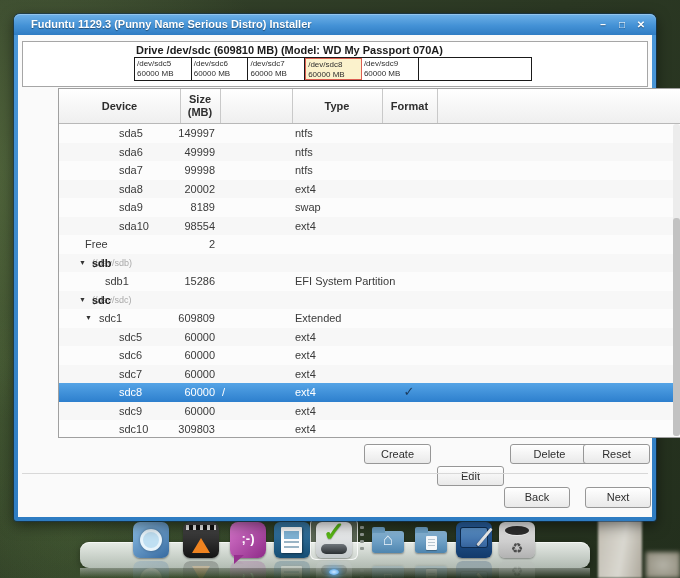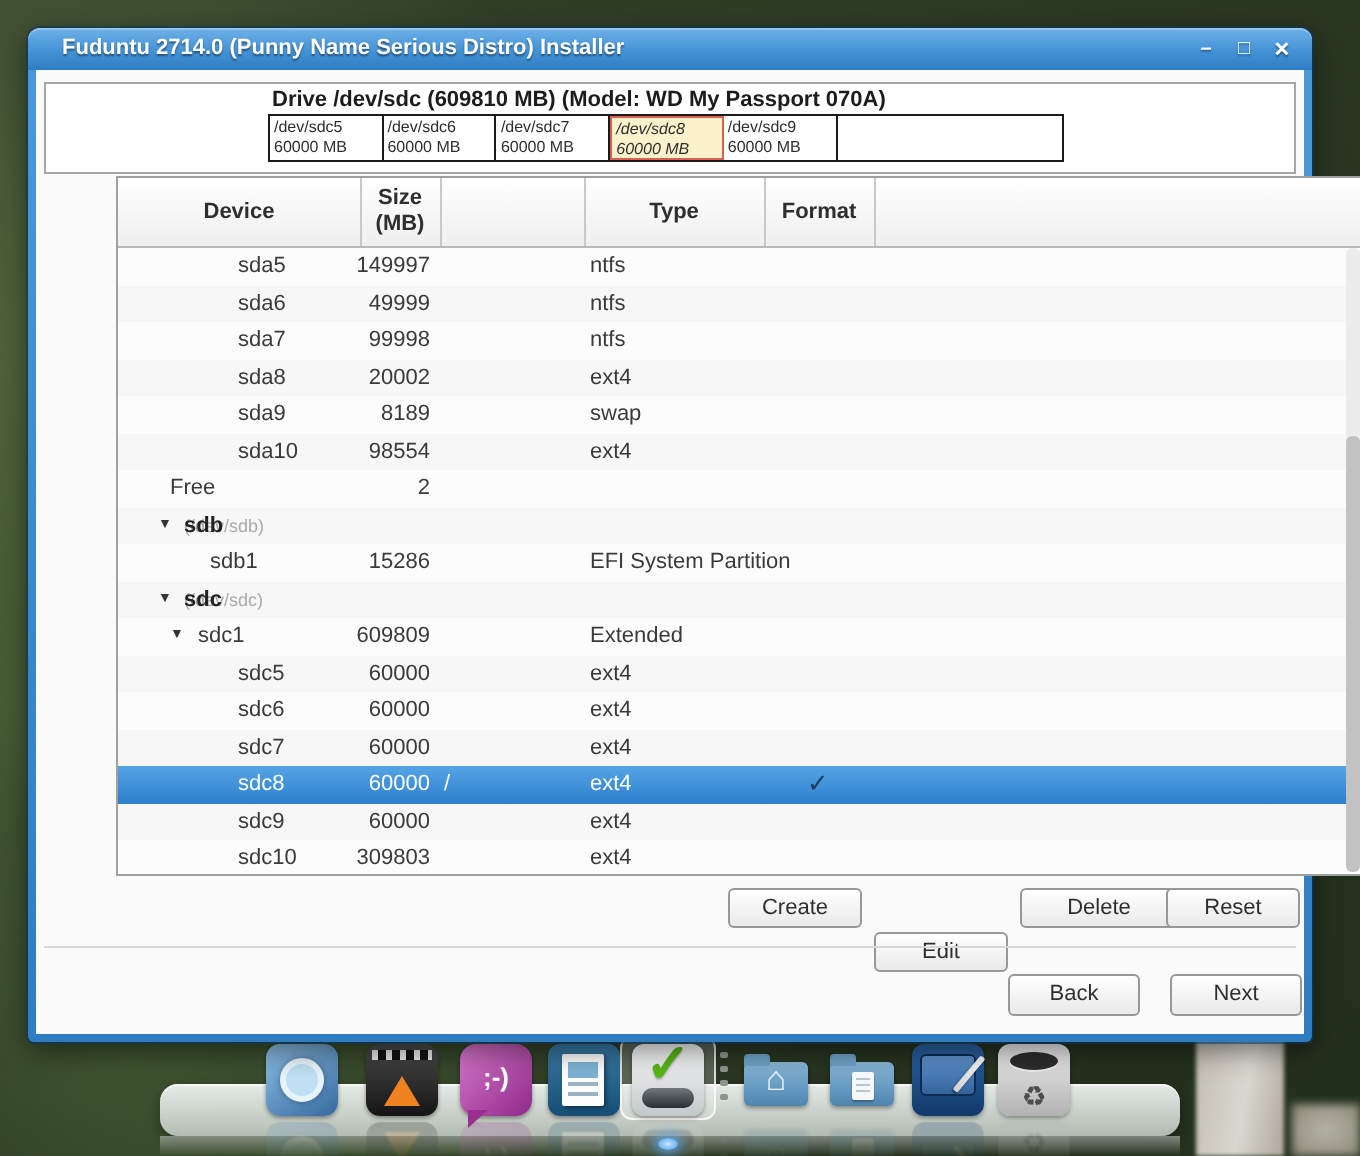--- a/index.html
+++ b/index.html
@@ -260,21 +260,21 @@
         </div>
         <div class="di refl icon-trash">
           <span class="g"></span>
         </div>
       </div>
     </div>
   <div class="run-dot"></div>
 
   <div class="window">
     <div class="titlebar">
-      <div class="title-text">Fuduntu 2714.0 (Punny Name Serious Distro) Installer</div>
+      <div class="title-text">Fuduntu 1129.3 (Punny Name Serious Distro) Installer</div>
       <div class="win-controls">
         <span class="win-btn">–</span>
         <span class="win-btn">□</span>
         <span class="win-btn">✕</span>
       </div>
     </div>
     <div class="content">
 
       <div class="drive-panel">
         <div class="drive-title">Drive /dev/sdc (609810 MB) (Model: WD My Passport 070A)</div>
@@ -284,21 +284,21 @@
               <div>60000 MB</div>
             </div>
             <div class="seg" style="width: 57px;">
               <div>/dev/sdc6</div>
               <div>60000 MB</div>
             </div>
             <div class="seg" style="width: 57px;">
               <div>/dev/sdc7</div>
               <div>60000 MB</div>
             </div>
-            <div class="seg hl" style="width: 57px; font-style: italic;">
+            <div class="seg hl" style="width: 57px;">
               <div>/dev/sdc8</div>
               <div>60000 MB</div>
             </div>
             <div class="seg" style="width: 57px;">
               <div>/dev/sdc9</div>
               <div>60000 MB</div>
             </div>
             <div class="seg" style="width: 113px;">
               <div>/dev/sdc10</div>
               <div>309803 MB</div>

